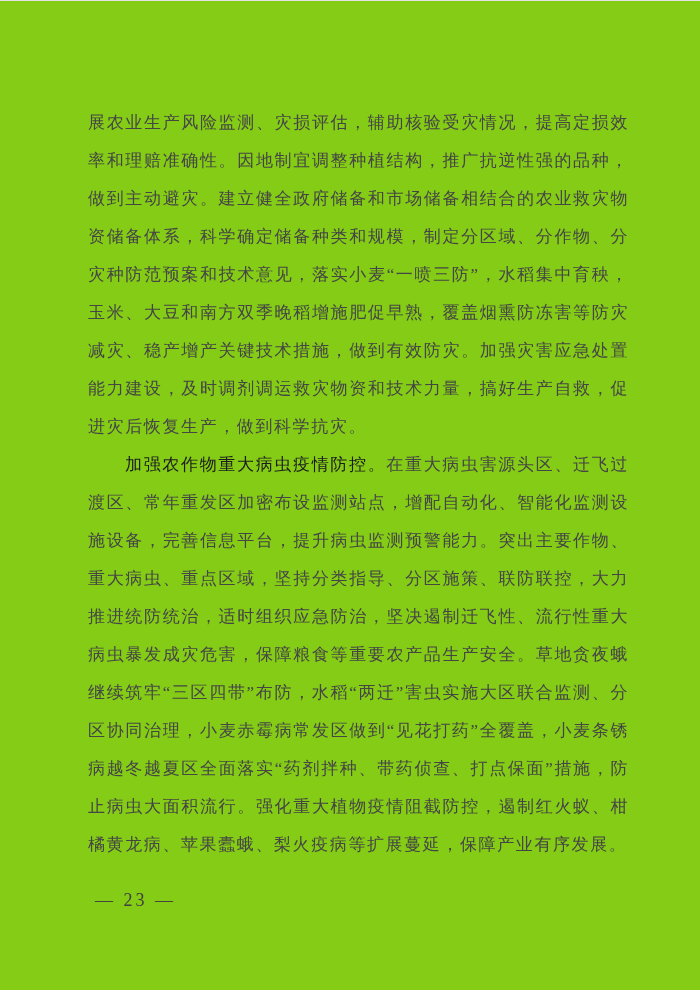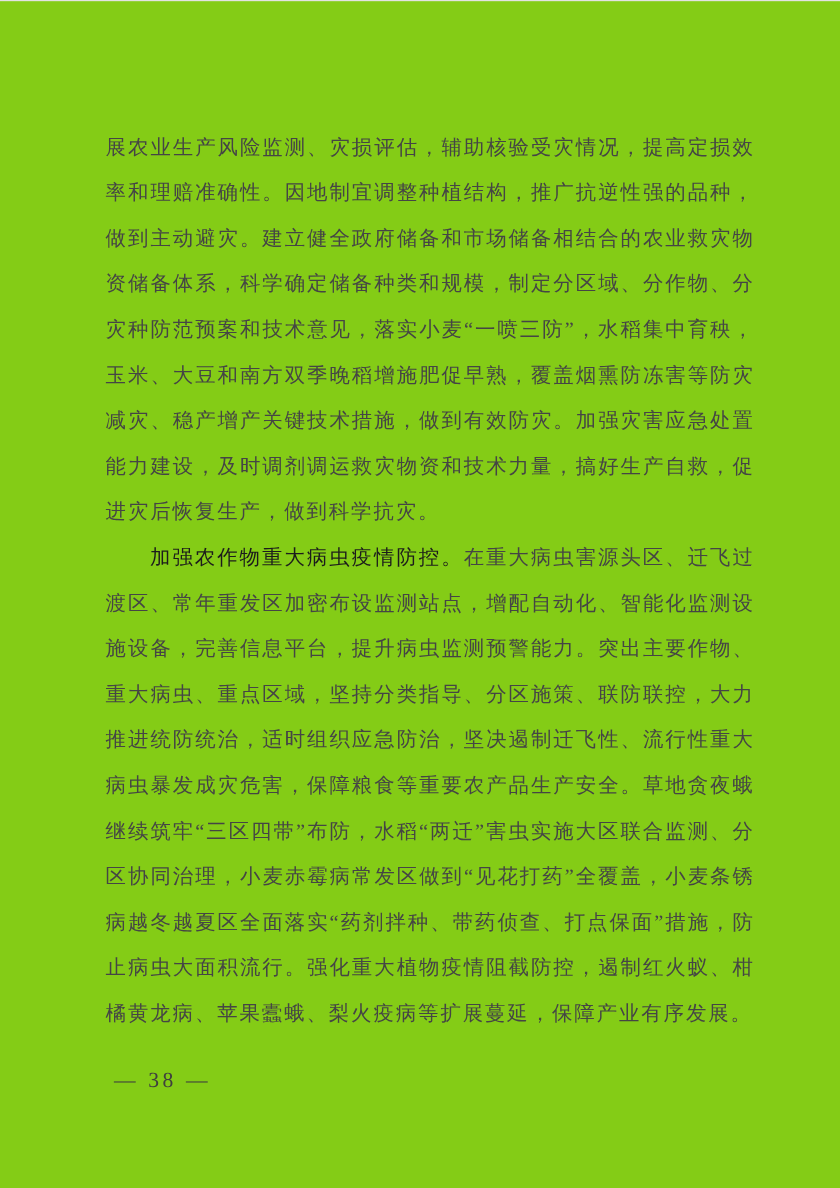--- a/index.html
+++ b/index.html
@@ -59,15 +59,15 @@
 </style>
 </head>
 <body>
 
 <div class="page">
   <main class="body-text">
     <p class="para continuation">展农业生产风险监测、灾损评估，辅助核验受灾情况，提高定损效率和理赔准确性。因地制宜调整种植结构，推广抗逆性强的品种，做到主动避灾。建立健全政府储备和市场储备相结合的农业救灾物资储备体系，科学确定储备种类和规模，制定分区域、分作物、分灾种防范预案和技术意见，落实小麦“一喷三防”，水稻集中育秧，玉米、大豆和南方双季晚稻增施肥促早熟，覆盖烟熏防冻害等防灾减灾、稳产增产关键技术措施，做到有效防灾。加强灾害应急处置能力建设，及时调剂调运救灾物资和技术力量，搞好生产自救，促进灾后恢复生产，做到科学抗灾。</p>
     <p class="para indented"><strong class="lead">加强农作物重大病虫疫情防控。</strong><span>在重大病虫害源头区、迁飞过渡区、常年重发区加密布设监测站点，增配自动化、智能化监测设施设备，完善信息平台，提升病虫监测预警能力。突出主要作物、重大病虫、重点区域，坚持分类指导、分区施策、联防联控，大力推进统防统治，适时组织应急防治，坚决遏制迁飞性、流行性重大病虫暴发成灾危害，保障粮食等重要农产品生产安全。草地贪夜蛾继续筑牢“三区四带”布防，水稻“两迁”害虫实施大区联合监测、分区协同治理，小麦赤霉病常发区做到“见花打药”全覆盖，小麦条锈病越冬越夏区全面落实“药剂拌种、带药侦查、打点保面”措施，防止病虫大面积流行。强化重大植物疫情阻截防控，遏制红火蚁、柑橘黄龙病、苹果蠹蛾、梨火疫病等扩展蔓延，保障产业有序发展。</span></p>
   </main>
   <footer class="page-footer">
-    <span class="page-number">— 38 —</span>
+    <span class="page-number">— 23 —</span>
   </footer>
 </div>
 
 </body></html>

